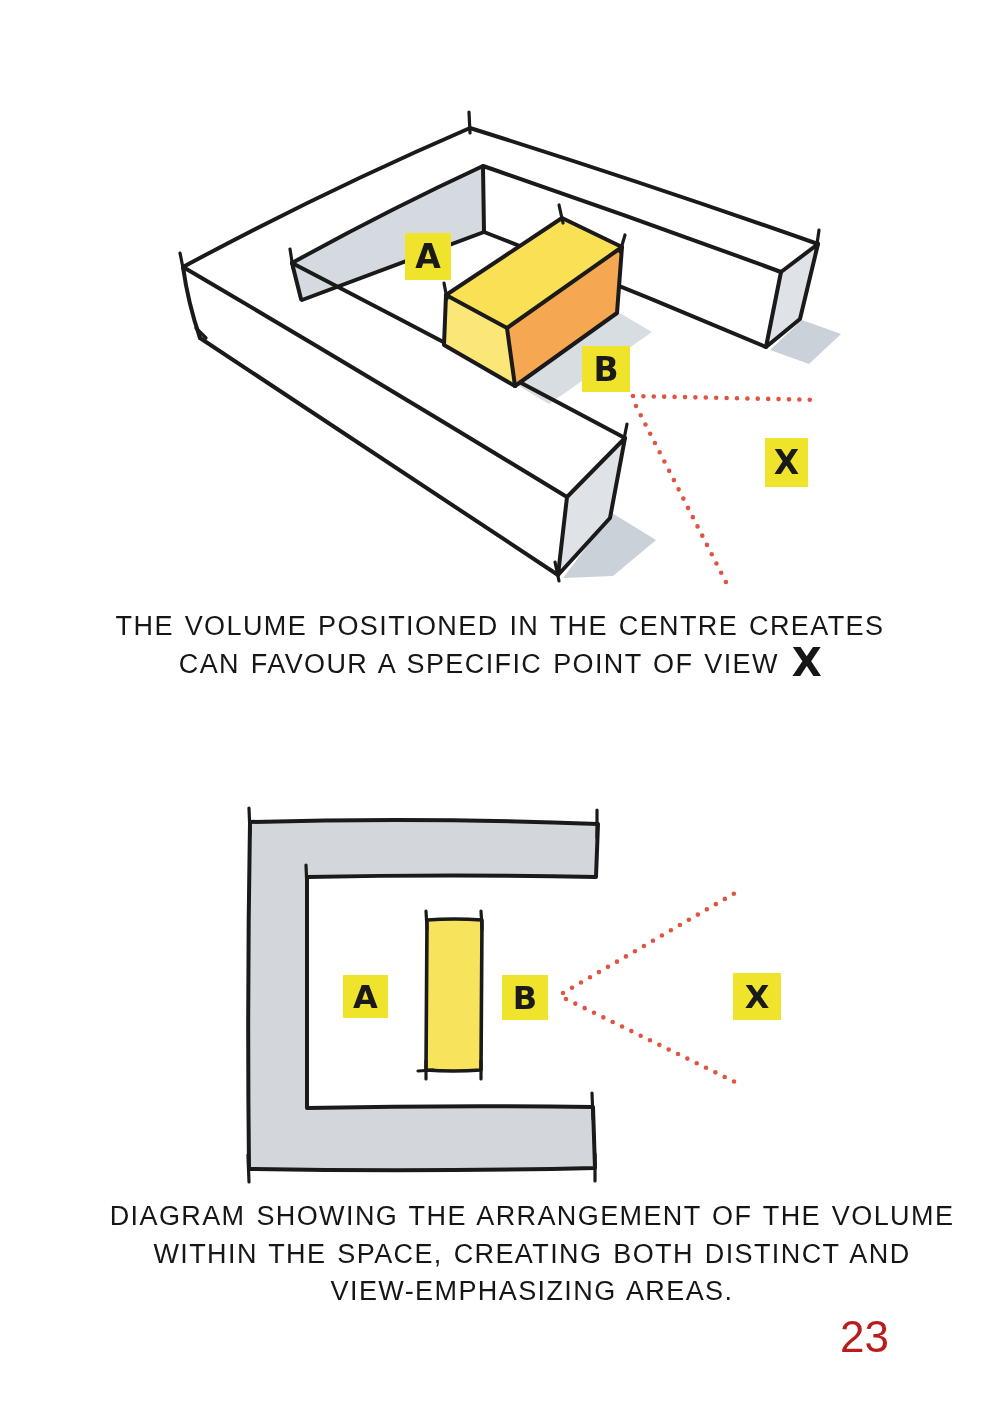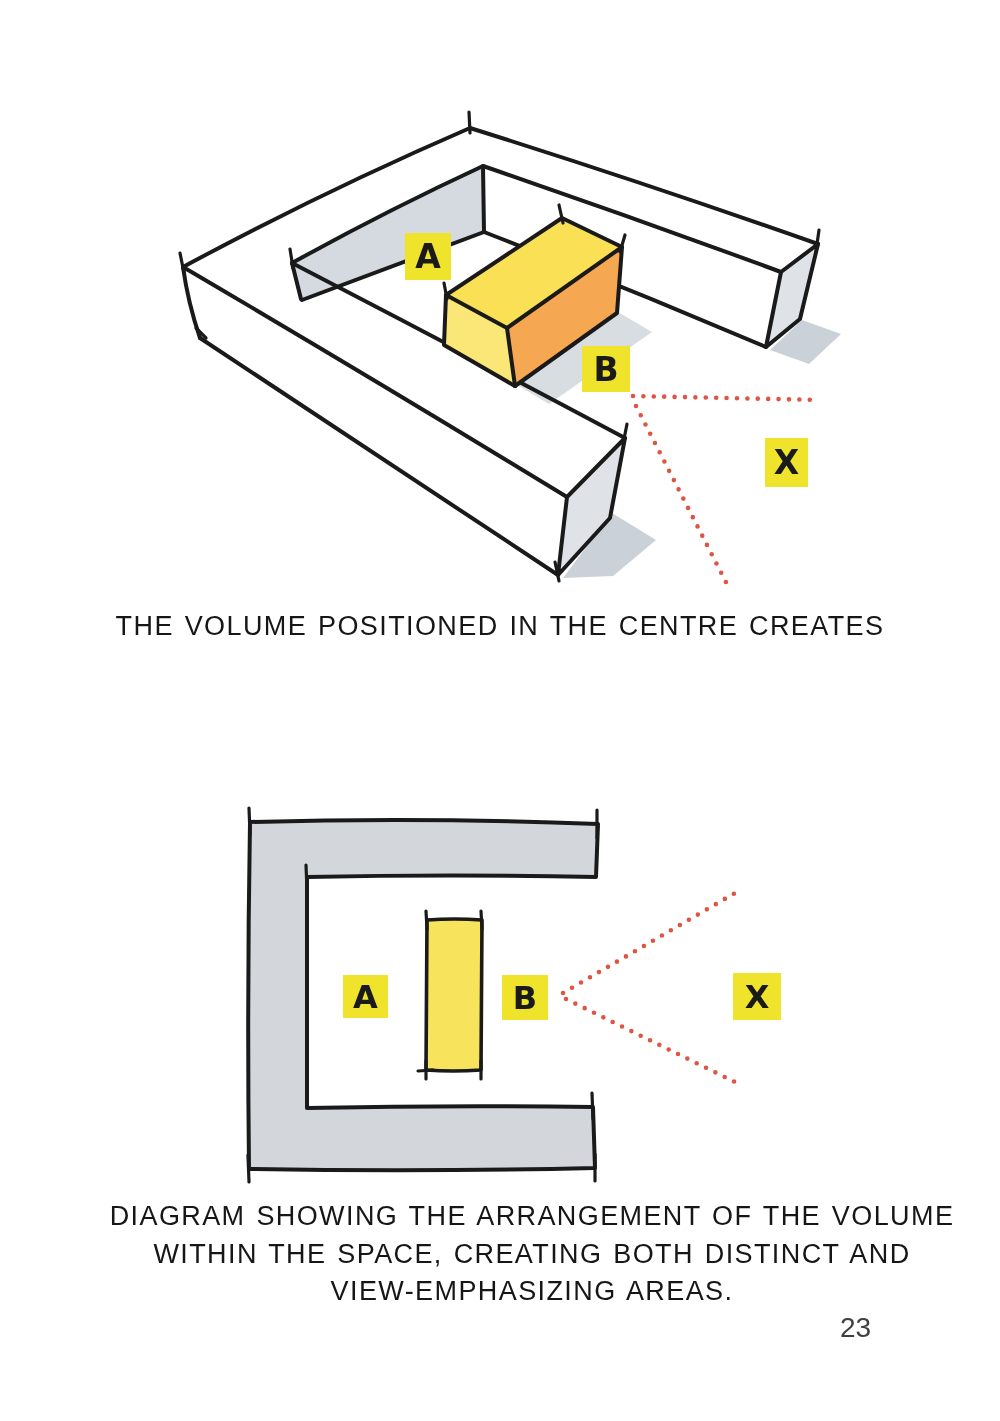--- a/index.html
+++ b/index.html
@@ -35,22 +35,22 @@
   .caption-x{
     font-size:39px;
     font-weight:700;
     font-family:"DejaVu Sans", sans-serif;
     position:relative;top:3px;left:2px;
     line-height:0;
   }
   .page-number{
     position:absolute;
     top:1312px;left:840px;
-    font-size:28px;
-    color:#404040;
+    font-size:44px;
+    color:#b91c1c;
     letter-spacing:0px;
   }
   svg .ink{stroke:#1a1a1a;stroke-width:4;fill:none;stroke-linecap:round;stroke-linejoin:round;}
   svg .ink-thin{stroke:#1a1a1a;stroke-width:3.2;fill:none;stroke-linecap:round;stroke-linejoin:round;}
   svg .dots{stroke:#E05442;stroke-width:4.6;fill:none;stroke-linecap:round;stroke-dasharray:0 10.4;}
 </style>
 </head>
 <body>
 
 <svg class="fig" style="left:150px;top:90px;" width="700" height="510" viewBox="150 90 700 510">
@@ -113,20 +113,24 @@
     <path class="dots" d="M636,406 L729,588"></path>
   </g>
 </svg>
 
 <div class="badge" style="left:405px;top:233px;width:46px;height:47px;font-size:33px;">A</div>
 <div class="badge" style="left:582px;top:346px;width:48px;height:46px;font-size:33px;">B</div>
 <div class="badge" style="left:765px;top:438px;width:43px;height:49px;font-size:33px;">X</div>
 
 <div class="caption" style="top:608px;">
   <div class="cap-line">THE VOLUME POSITIONED IN THE CENTRE CREATES</div>
+  <div class="cap-line">
+    <span>CAN FAVOUR A SPECIFIC POINT OF VIEW</span>
+    <span class="caption-x">X</span>
+  </div>
 </div>
 
 <svg class="fig" style="left:225px;top:805px;" width="580" height="385" viewBox="225 805 580 385">
 
   <g>
     <path d="M250,822 Q 424,817 598,824 L596,877 Q 452,874 307,877
              L307,1108 Q 450,1105 593,1107 L595,1168 Q 422,1172 249,1169
              Q 247,995 250,822 Z" fill="#D3D7DC" stroke="#1a1a1a" stroke-width="4" stroke-linecap="round" stroke-linejoin="round"></path>
     <path class="ink-thin" d="M249,808 L250,834"></path>
     <path class="ink-thin" d="M597,810 L597,838"></path>

